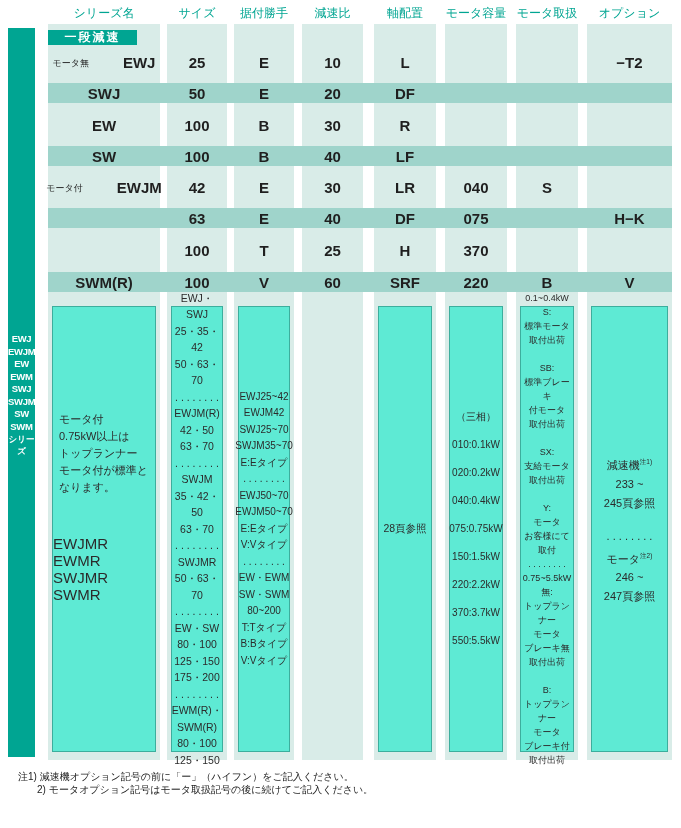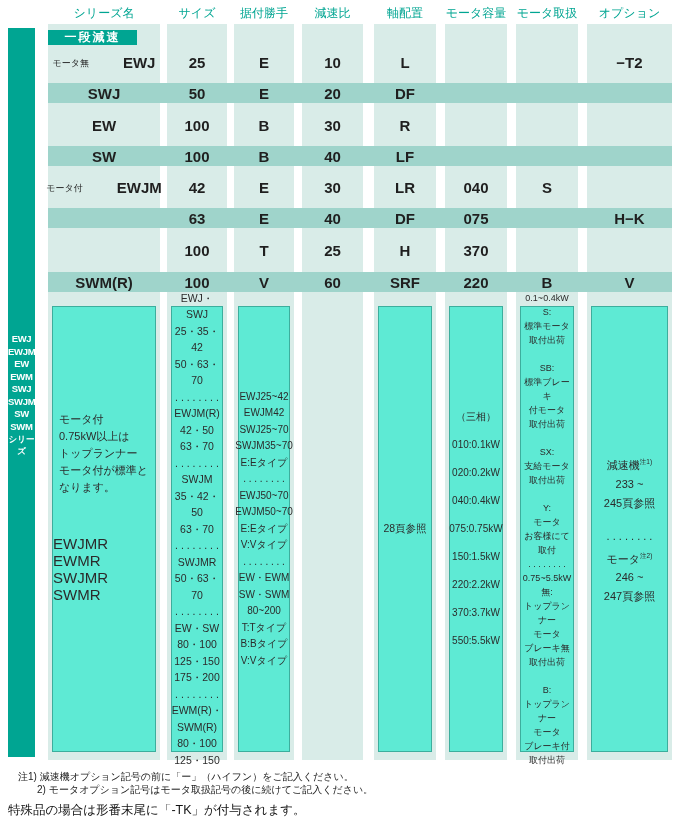--- a/index.html
+++ b/index.html
@@ -315,15 +315,14 @@
       <div>
         <span>モータ</span><sup>注2)</sup>
       </div>
       <div class="lines">246 ~
 247頁参照</div>
     </div>
   </div>
 
   <div class="note note1">注1) 減速機オプション記号の前に「ー」（ハイフン）をご記入ください。</div>
   <div class="note note2">2) モータオプション記号はモータ取扱記号の後に続けてご記入ください。</div>
-  <div class="footer">特殊品の場合は形番末尾に「-TK」が付与されます。</div>
 
 </div>
 
 </body></html>

